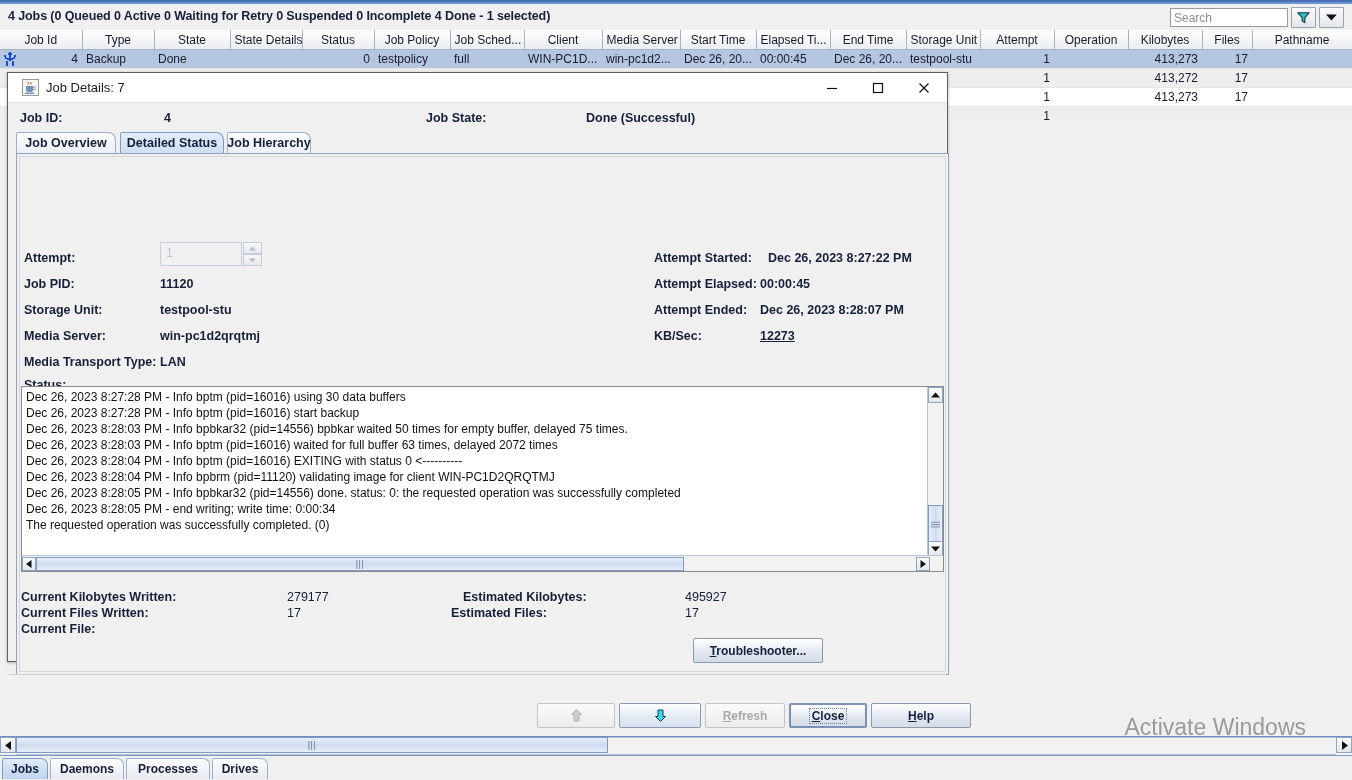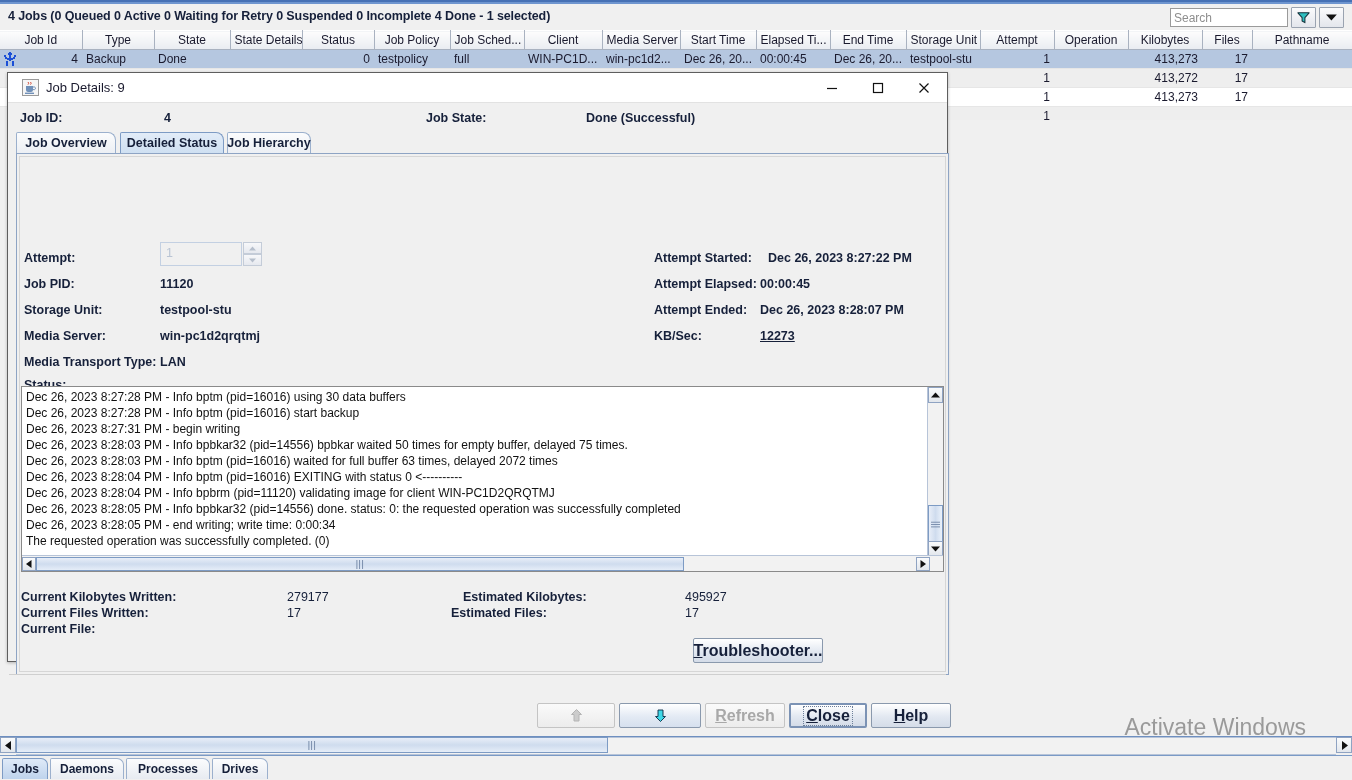--- a/index.html
+++ b/index.html
@@ -170,21 +170,21 @@
   .log-hsb{position:absolute;left:0;bottom:0;width:925px;height:16px;background:#f2f2f2;box-sizing:border-box;
     border-top:1px solid #b7c4d8;}
 
   
   .sum-lbl{position:absolute;font-weight:bold;font-size:12.5px;color:#16203a;white-space:nowrap;}
   .sum-val{position:absolute;font-size:12.5px;color:#16203a;white-space:nowrap;}
 
   .btn{
     box-sizing:border-box;border:1px solid #8a99ad;border-radius:2px;
     background:linear-gradient(#ffffff,#e2e8f1 55%,#d4dce8);
-    font-size:16px;font-weight:bold;color:#16203a;
+    font-size:12px;font-weight:bold;color:#16203a;
     display:flex;align-items:center;justify-content:center;
   }
   .btn.disabled{color:#a8a8a8;border-color:#c4c4c4;background:linear-gradient(#fafafa,#ececec);}
   .btn.focused{border:2px solid #7b92b4;}
   .btn .fr{border:1px dotted #6d7f99;padding:0 2px;}
   .u{text-decoration:underline;}
 
   .pct-area{position:absolute;left:9px;top:604px;width:923px;height:58px;}
   .pct-lbl{position:absolute;left:9px;top:9px;font-weight:bold;font-size:12.5px;color:#16203a;}
   .pbar{position:absolute;left:16px;top:30px;width:152px;height:18px;
@@ -396,21 +396,21 @@
   <div class="dialog">
 
     <div class="dlg-title">
       <svg class="java-icon" viewBox="0 0 17 17">
         <rect x="0.5" y="0.5" width="16" height="16" fill="#f6f6f6" stroke="#9a9a9a"></rect>
         <path d="M4 7 h7 v4 a2 2 0 0 1 -2 2 h-3 a2 2 0 0 1 -2 -2 z" fill="#7090b8"></path>
         <path d="M11 8 h1.6 a1.4 1.4 0 0 1 0 2.6 H11" fill="none" stroke="#7090b8" stroke-width="1"></path>
         <path d="M6 3 q1.4 1.3 0 2.6 M8.5 3 q1.4 1.3 0 2.6" stroke="#d24b3a" stroke-width="1" fill="none"></path>
         <rect x="3" y="13.6" width="9" height="1.4" fill="#7090b8"></rect>
       </svg>
-      <div class="tt">Job Details: 9</div>
+      <div class="tt">Job Details: 7</div>
       <div class="wbtns">
         <div class="wbtn">
           <svg width="14" height="14" viewBox="0 0 14 14">
               <path d="M2 7.5 H12" stroke="#111" stroke-width="1.2"></path>
             </svg>
         </div>
         <div class="wbtn">
           <svg width="14" height="14" viewBox="0 0 14 14">
               <rect x="2.5" y="2.5" width="9" height="9" fill="none" stroke="#111" stroke-width="1.2"></rect>
             </svg>
@@ -474,21 +474,20 @@
         <div class="fld-lbl" style="left:634px;top:172px;">KB/Sec:</div>
         <div class="fld-val" style="left:740px;top:172px;text-decoration:underline;">12273</div>
 
         <div class="fld-lbl" style="left:4px;top:221px;">Status:</div>
       </div>
 
       <div class="log-box" style="left:4px;top:232px;width:923px;height:186px;">
         <div class="log-lines">
           <div class="log-line">Dec 26, 2023 8:27:28 PM - Info bptm (pid=16016) using 30 data buffers</div>
           <div class="log-line">Dec 26, 2023 8:27:28 PM - Info bptm (pid=16016) start backup</div>
-          <div class="log-line">Dec 26, 2023 8:27:31 PM - begin writing</div>
           <div class="log-line">Dec 26, 2023 8:28:03 PM - Info bpbkar32 (pid=14556) bpbkar waited 50 times for empty buffer, delayed 75 times.</div>
           <div class="log-line">Dec 26, 2023 8:28:03 PM - Info bptm (pid=16016) waited for full buffer 63 times, delayed 2072 times</div>
           <div class="log-line">Dec 26, 2023 8:28:04 PM - Info bptm (pid=16016) EXITING with status 0 &lt;----------</div>
           <div class="log-line">Dec 26, 2023 8:28:04 PM - Info bpbrm (pid=11120) validating image for client WIN-PC1D2QRQTMJ</div>
           <div class="log-line">Dec 26, 2023 8:28:05 PM - Info bpbkar32 (pid=14556) done. status: 0: the requested operation was successfully completed</div>
           <div class="log-line">Dec 26, 2023 8:28:05 PM - end writing; write time: 0:00:34</div>
           <div class="log-line">The requested operation was successfully completed.  (0)</div>
         </div>
 
         <div class="log-vsb">
@@ -556,19 +555,19 @@
         <svg width="15" height="15" viewBox="0 0 15 15">
           <path d="M7.5 13.5 L2.5 8.5 L5 8.5 L5 2 L10 2 L10 8.5 L12.5 8.5 Z" fill="#3fd8e8" stroke="#0a2b44" stroke-width="0.9" stroke-linejoin="round"></path>
         </svg>
       </div>
       <div class="btn disabled f-btn" style="left:696px;width:80px;">
         <span><span class="u">R</span><span>efresh</span></span>
       </div>
       <div class="btn focused f-btn" style="left:780px;width:78px;">
         <span class="fr"><span class="u">C</span><span>lose</span></span>
       </div>
-      <div class="btn f-btn" style="left:862px;width:80px;">
+      <div class="btn f-btn" style="left:862px;width:100px;">
         <span><span class="u">H</span><span>elp</span></span>
       </div>
     </div>
 
   </div>
 </div>
 
 </body></html>

